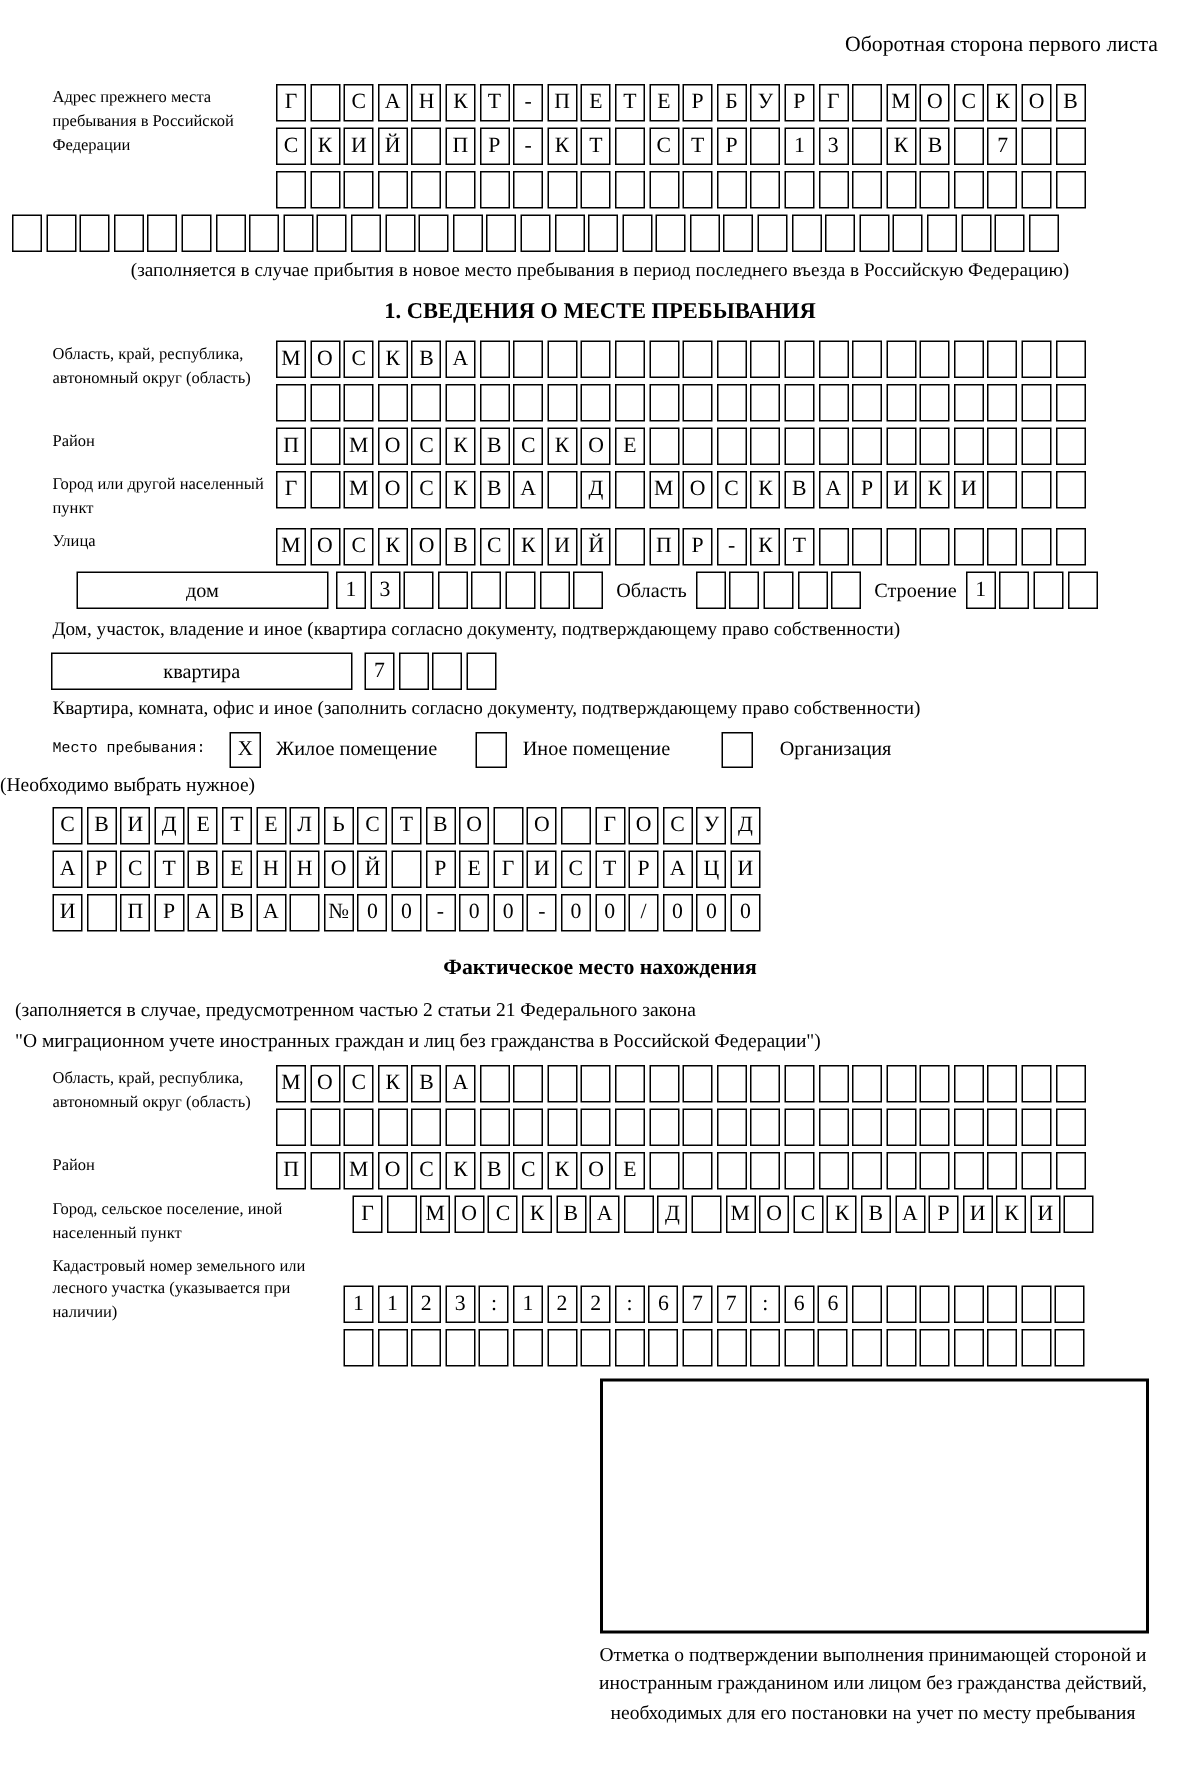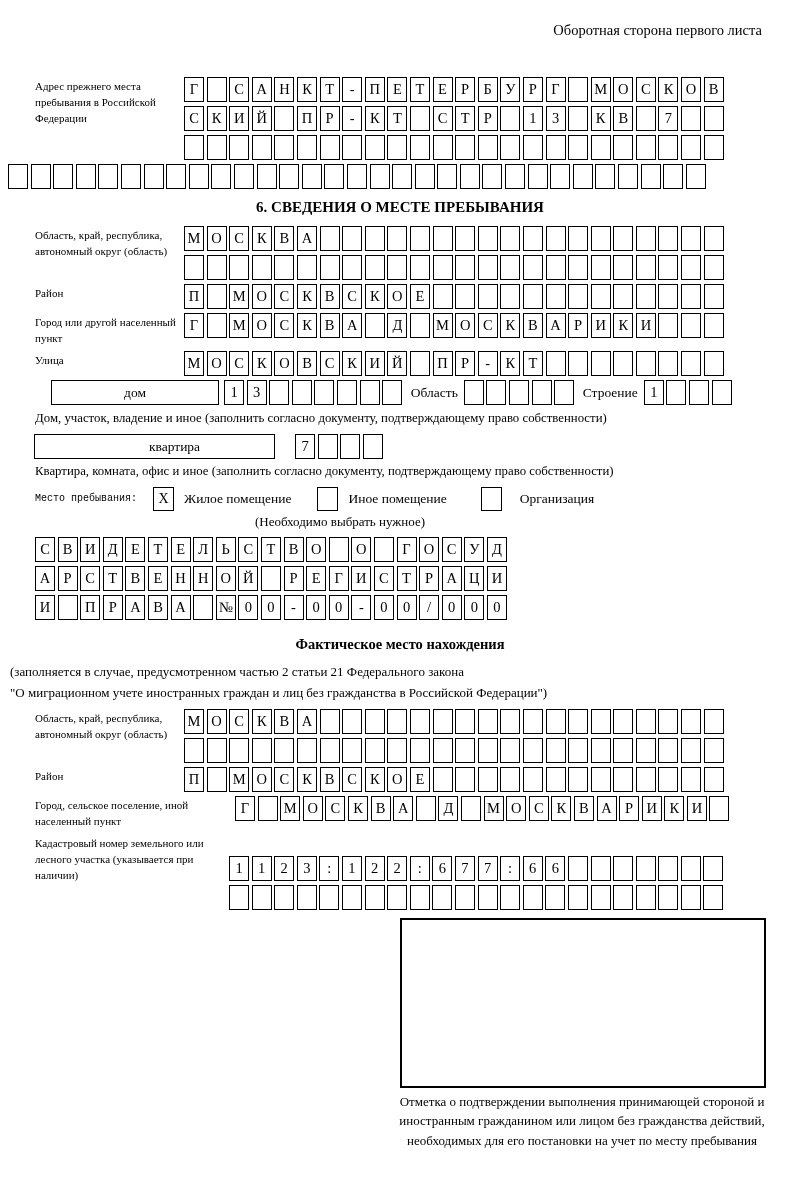--- a/index.html
+++ b/index.html
@@ -1,39 +1,39 @@
 <!DOCTYPE html>
 <html><head>
 <meta charset="utf-8">
 <style>
   html,body{margin:0;padding:0;background:#fff;color:#000;}
   body{width:800px;height:1180px;overflow:hidden;font-family:"Liberation Serif","DejaVu Serif",serif;font-size:13.5px;line-height:1.4;}
   .page{padding-top:20px;}
-  .doc-title{text-align:right;padding-right:38px;font-size:14.5px;margin-bottom:37px;}
+  .doc-title{text-align:right;padding-right:28px;font-size:14.5px;margin-bottom:16px;}
   .row{display:flex;align-items:flex-start;margin:0 0 4px 35px;}
   .flabel{flex:0 0 145px;padding:2px 4px 0 0;font-size:11px;line-height:1.45;}
   .flabel-doc{flex:0 0 214px;}
   .flabel-city2{flex:0 0 196px;}
   .flabel-kad{flex:0 0 190px;}
   .boxcol{display:flex;flex-direction:column;gap:4px;}
   .boxrow{display:flex;flex-wrap:nowrap;}
   .cbox{display:inline-block;box-sizing:content-box;width:18px;height:23px;border:1.6px solid #000;margin-right:2.6px;text-align:center;font-size:14.5px;line-height:23px;overflow:hidden;}
   .fullrow{margin:0 0 4px 8px;}
   .caption{text-align:center;font-size:12.8px;margin:2px 8px 6px 8px;}
   .subcaption{font-size:12.8px;margin:0 0 6px 35px;}
   .heading{text-align:center;font-weight:bold;font-size:15px;margin:8px 0 8px 0;}
   .wbox{box-sizing:content-box;border:1.6px solid #000;height:23px;line-height:23px;text-align:center;font-size:13.5px;}
   .dom-box{width:166px;margin-right:5px;}
-  .kv-box{width:199px;margin-right:20px;padding-left:40px;}
+  .kv-box{width:199px;margin-right:8px;}
   .inline-label{line-height:26px;padding:0 6px;font-size:13.5px;white-space:nowrap;}
   .stay-row{display:flex;align-items:center;margin:2px 0 2px 35px;}
   .stay-label{font-size:10px;margin-right:16px;font-family:Liberation Mono, monospace;}
   .checkbox{display:inline-block;box-sizing:content-box;width:19px;height:22px;border:1.6px solid #000;text-align:center;font-size:14px;line-height:22px;margin:0 10px 0 0;}
   .opt-label{margin-right:12px;}
-  .note-center{text-align:center;font-size:13px;margin:0 120px 6px 0;}
+  .note-center{font-size:13px;margin:0 120px 6px 0;}
   .fact-note{text-align:left;font-size:13px;line-height:1.55;margin:0 10px;}
   .stamp-wrap{margin:8px 0 0 400px;width:368px;}
   .stamp-box{box-sizing:border-box;width:366px;height:170px;border:2px solid #000;}
   .stamp-caption{width:392px;margin-left:-14px;text-align:center;font-size:13px;line-height:1.5;margin-top:4px;}
   .mt6{margin-top:6px;}
 </style>
 </head>
 <body>
 
 <div class="page">
@@ -149,22 +149,23 @@
       <span class="cbox"></span>
       <span class="cbox"></span>
       <span class="cbox"></span>
       <span class="cbox"></span>
       <span class="cbox"></span>
       <span class="cbox"></span>
       <span class="cbox"></span>
       <span class="cbox"></span>
       <span class="cbox"></span>
     </div>
-
-  <div class="heading">6. СВЕДЕНИЯ О МЕСТЕ ПРЕБЫВАНИЯ</div>
+  <div class="caption">(заполняется в случае прибытия в новое место пребывания в период последнего въезда в Российскую Федерацию)</div>
+
+  <div class="heading">1. СВЕДЕНИЯ О МЕСТЕ ПРЕБЫВАНИЯ</div>
 
   <div class="row">
     <div class="flabel">Область, край, республика, автономный округ (область)</div>
     <div class="boxcol">
       <div class="boxrow">
           <span class="cbox">М</span>
           <span class="cbox">О</span>
           <span class="cbox">С</span>
           <span class="cbox">К</span>
           <span class="cbox">В</span>
@@ -328,21 +329,21 @@
         <span class="cbox"></span>
       </div>
     <div class="inline-label">Строение</div>
     <div class="boxrow">
         <span class="cbox">1</span>
         <span class="cbox"></span>
         <span class="cbox"></span>
         <span class="cbox"></span>
       </div>
   </div>
-  <div class="subcaption">Дом, участок, владение и иное (заполнить согласно документу, подтверждающему право собственности)</div>
+  <div class="subcaption">Дом, участок, владение и иное (квартира согласно документу, подтверждающему право собственности)</div>
 
   <div class="row" style="margin-left:34px;">
     <div class="wbox kv-box">квартира</div>
     <div class="boxrow">
         <span class="cbox">7</span>
         <span class="cbox"></span>
         <span class="cbox"></span>
         <span class="cbox"></span>
       </div>
   </div>

